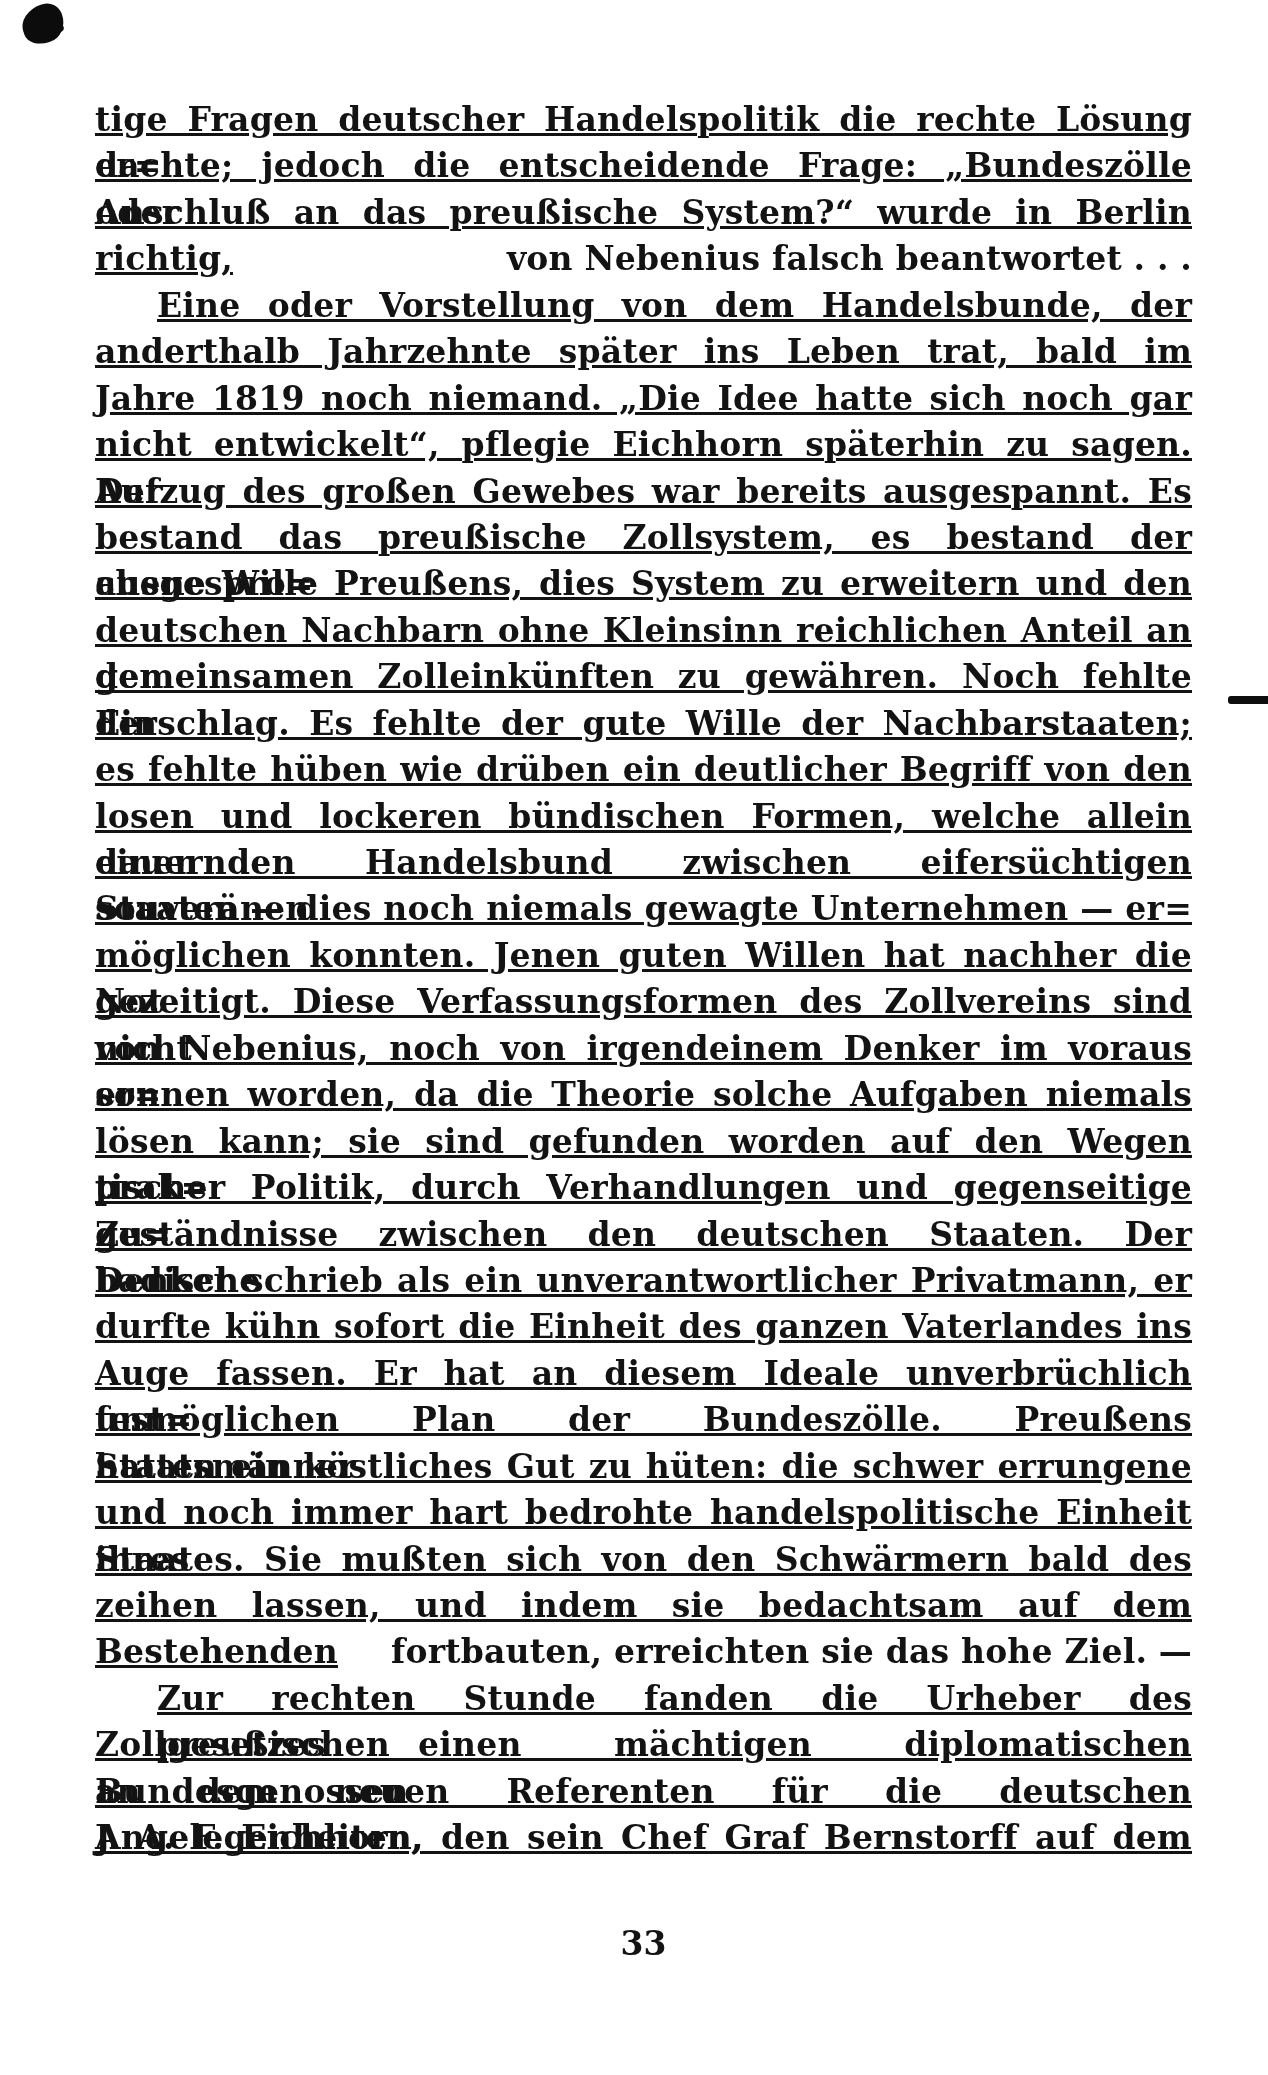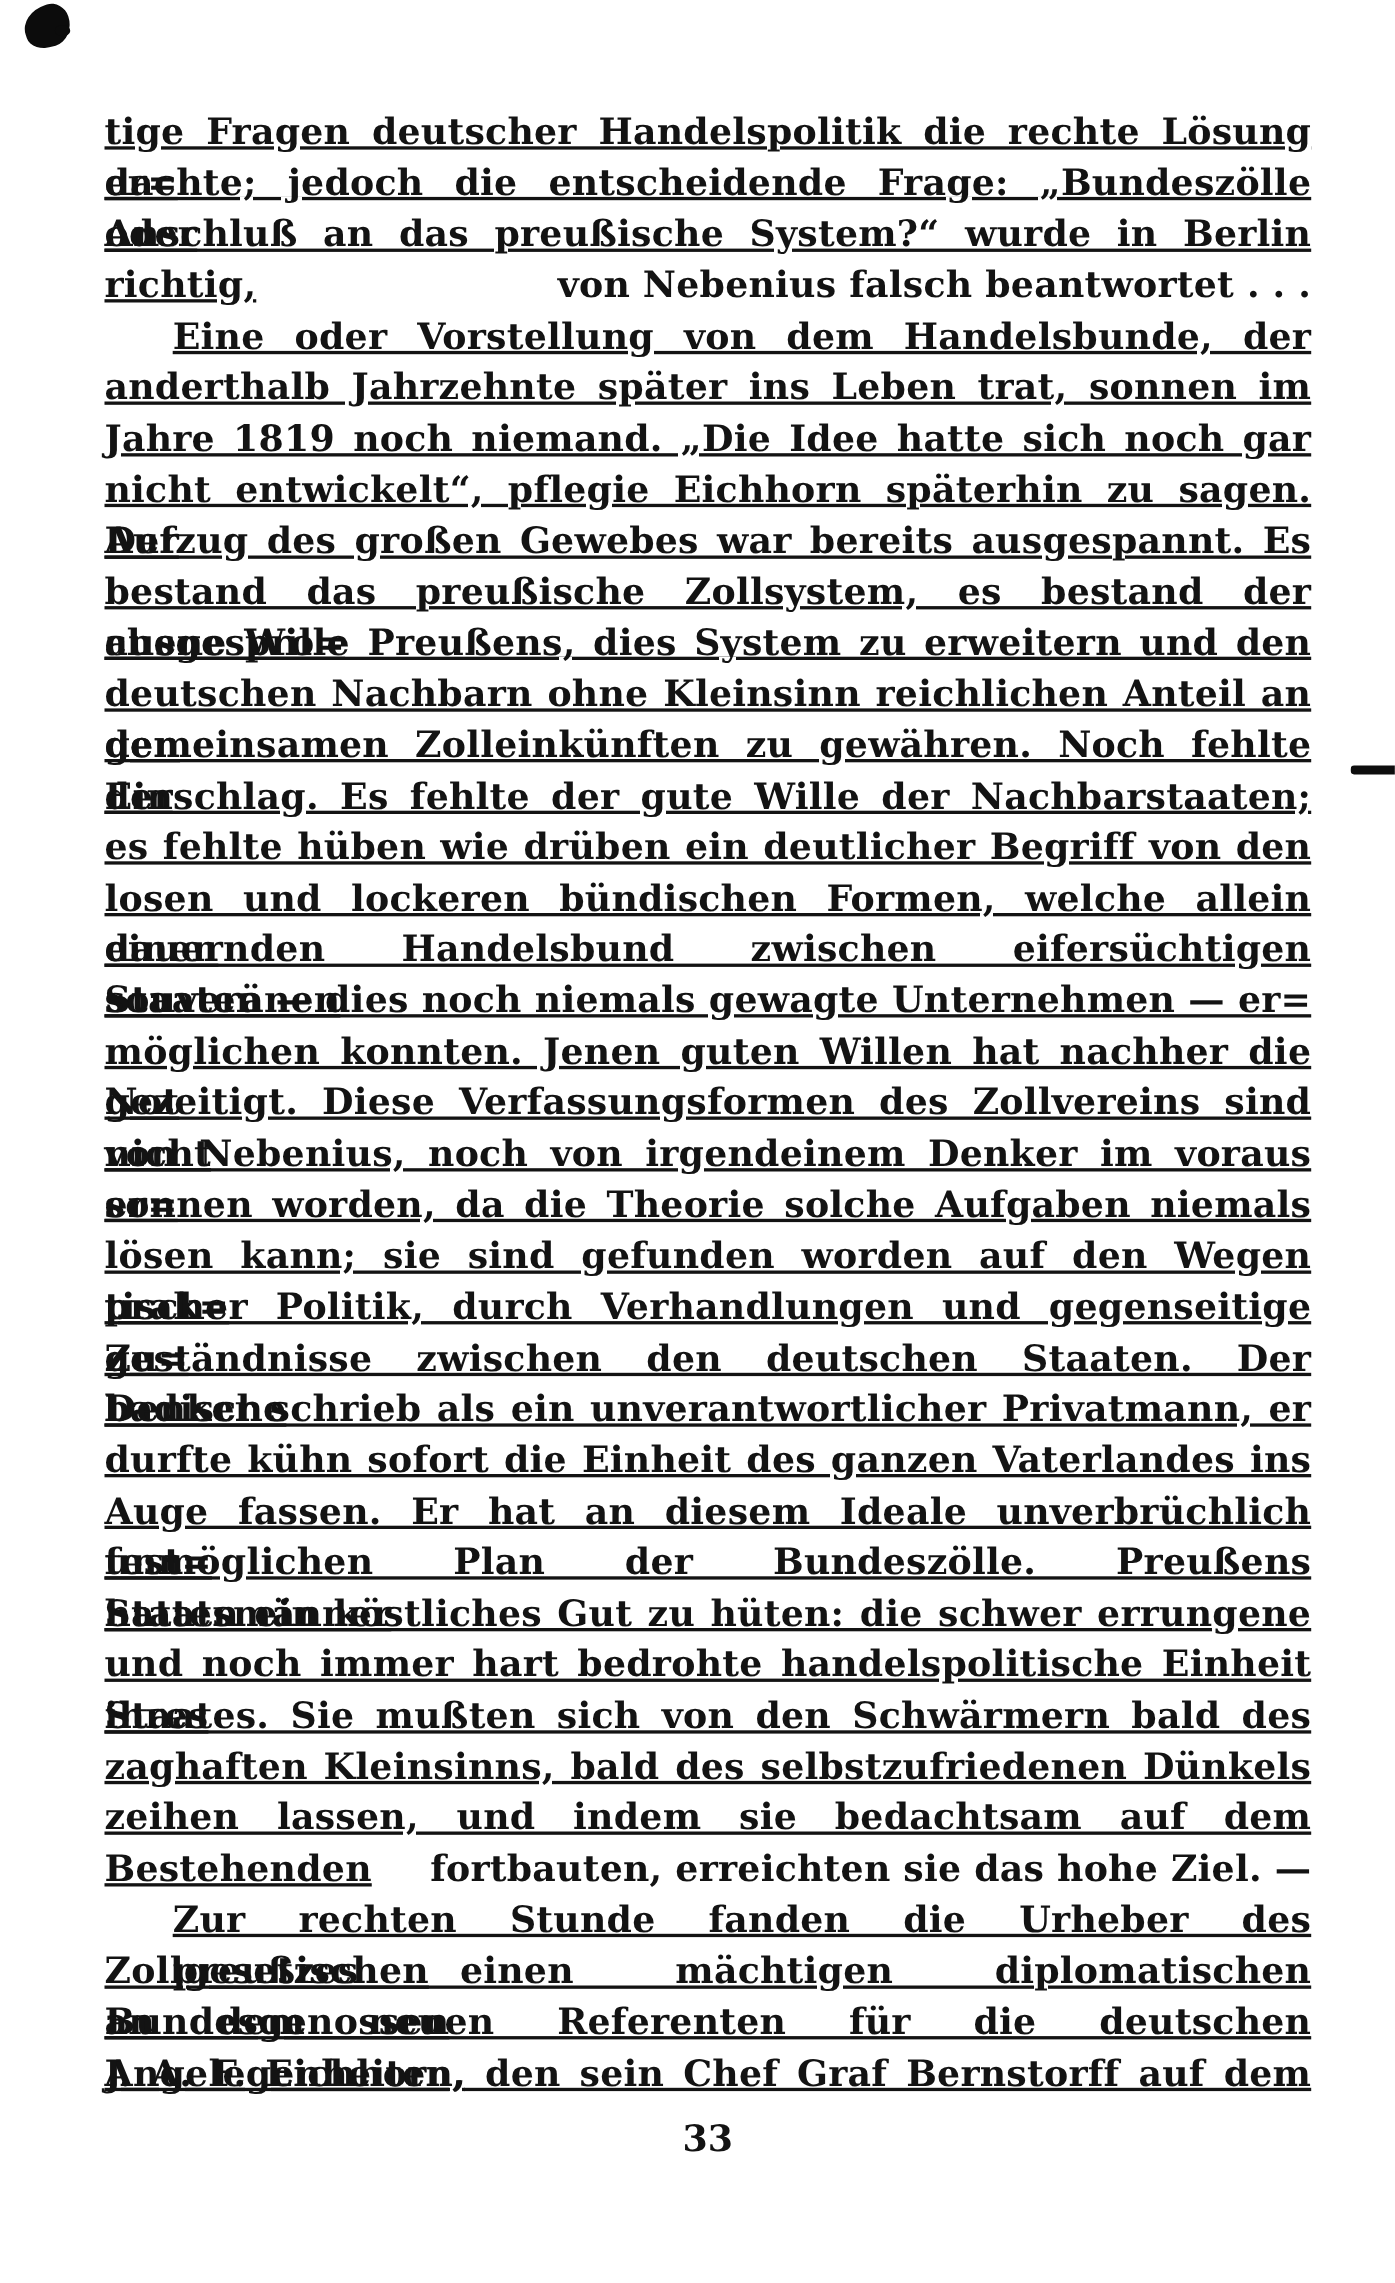--- a/index.html
+++ b/index.html
@@ -95,21 +95,21 @@
 
 <div class="page">
   <div class="smudge"></div>
   <div class="edge-dash"></div>
   <div class="textblock" id="textblock">
       <div class="line just">tige Fragen deutscher Handelspolitik die rechte Lösung er=</div>
       <div class="line just">dachte; jedoch die entscheidende Frage: „Bundeszölle oder</div>
       <div class="line just">Anschluß an das preußische System?“ wurde in Berlin richtig,</div>
       <div class="line nojust">von Nebenius falsch beantwortet . . .</div>
       <div class="line just indent">Eine oder Vorstellung von dem Handelsbunde, der</div>
-      <div class="line just">anderthalb Jahrzehnte später ins Leben trat, sonnen im</div>
+      <div class="line just">anderthalb Jahrzehnte später ins Leben trat, bald im</div>
       <div class="line just">Jahre 1819 noch niemand. „Die Idee hatte sich noch gar</div>
       <div class="line just">nicht entwickelt“, pflegie Eichhorn späterhin zu sagen. Der</div>
       <div class="line just">Aufzug des großen Gewebes war bereits ausgespannt. Es</div>
       <div class="line just">bestand das preußische Zollsystem, es bestand der ausgespro=</div>
       <div class="line just">chene Wille Preußens, dies System zu erweitern und den</div>
       <div class="line just">deutschen Nachbarn ohne Kleinsinn reichlichen Anteil an den</div>
       <div class="line just">gemeinsamen Zolleinkünften zu gewähren. Noch fehlte der</div>
       <div class="line just">Einschlag. Es fehlte der gute Wille der Nachbarstaaten;</div>
       <div class="line just">es fehlte hüben wie drüben ein deutlicher Begriff von den</div>
       <div class="line just">losen und lockeren bündischen Formen, welche allein einen</div>
@@ -122,21 +122,20 @@
       <div class="line just">lösen kann; sie sind gefunden worden auf den Wegen prak=</div>
       <div class="line just">tischer Politik, durch Verhandlungen und gegenseitige Zu=</div>
       <div class="line just">geständnisse zwischen den deutschen Staaten. Der badische</div>
       <div class="line just">Denker schrieb als ein unverantwortlicher Privatmann, er</div>
       <div class="line just">durfte kühn sofort die Einheit des ganzen Vaterlandes ins</div>
       <div class="line just">Auge fassen. Er hat an diesem Ideale unverbrüchlich fest=</div>
       <div class="line just">unmöglichen Plan der Bundeszölle. Preußens Staatsmänner</div>
       <div class="line just">hatten ein köstliches Gut zu hüten: die schwer errungene</div>
       <div class="line just">und noch immer hart bedrohte handelspolitische Einheit ihres</div>
       <div class="line just">Staates. Sie mußten sich von den Schwärmern bald des</div>
-      <div class="line just">zaghaften Kleinsinns, bald des selbstzufriedenen Dünkels</div>
       <div class="line just">zeihen lassen, und indem sie bedachtsam auf dem Bestehenden</div>
       <div class="line nojust">fortbauten, erreichten sie das hohe Ziel. —</div>
       <div class="line just indent">Zur rechten Stunde fanden die Urheber des preußischen</div>
       <div class="line just">Zollgesetzes einen mächtigen diplomatischen Bundesgenossen</div>
       <div class="line just">an dem neuen Referenten für die deutschen Angelegenheiten,</div>
       <div class="line just">J. A. F. Eichhorn, den sein Chef Graf Bernstorff auf dem</div>
     </div>
   <div class="pagenum">33</div>
 </div>
 

